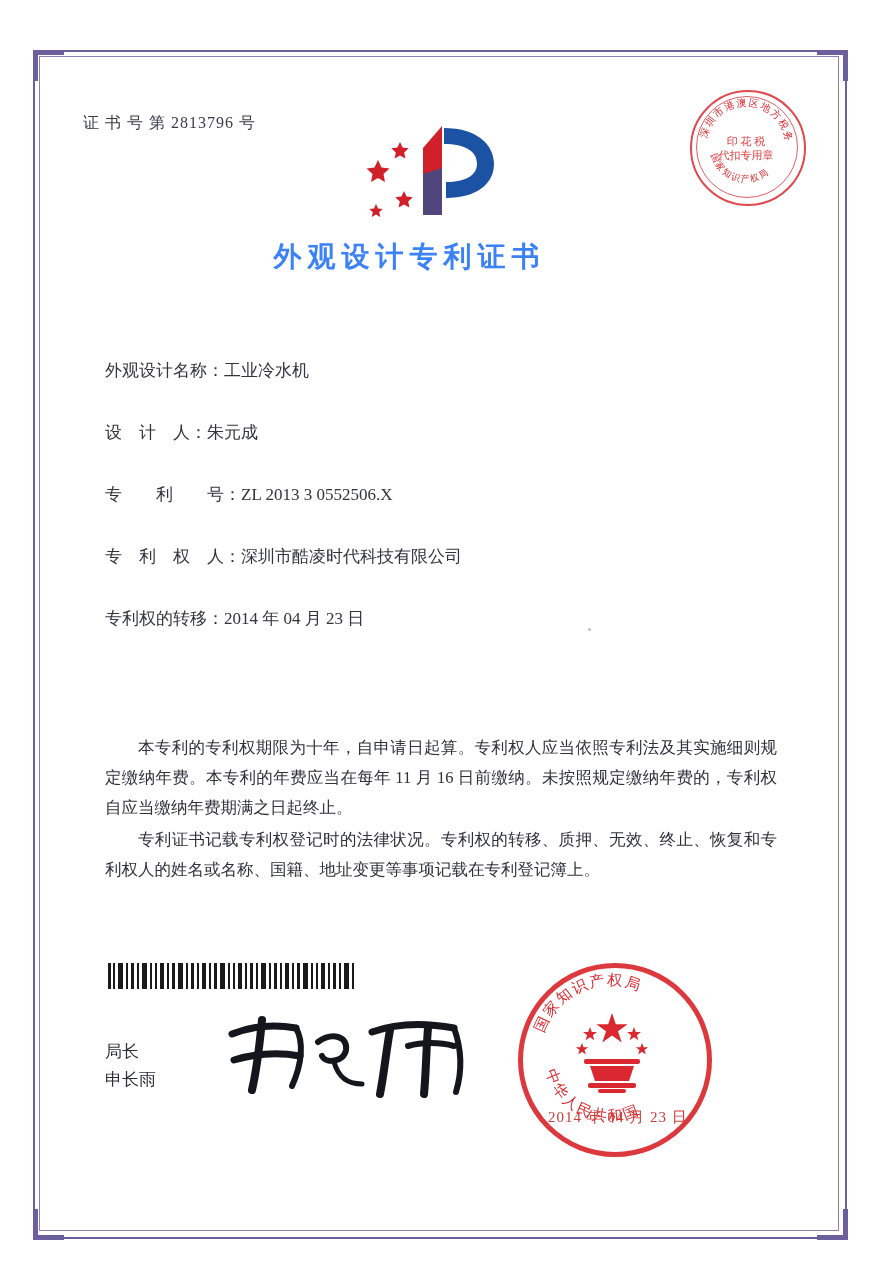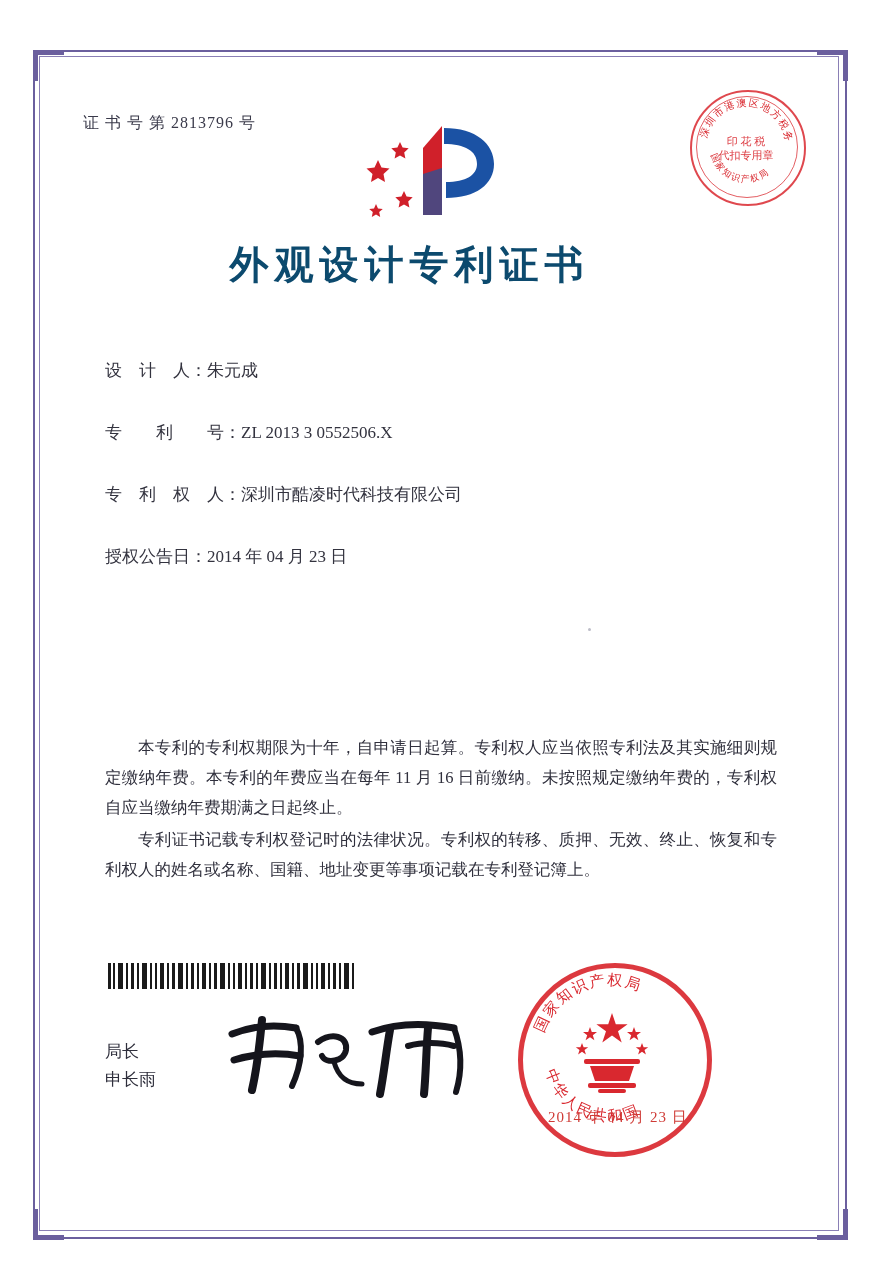--- a/index.html
+++ b/index.html
@@ -105,24 +105,24 @@
     opacity: .9;
   }
 
   
   .main-title {
     position: absolute;
     left: 0;
     top: 238px;
     width: 819px;
     text-align: center;
-    font-size: 39px;
+    font-size: 28px;
     font-weight: bold;
     letter-spacing: 6px;
-    color: #0c4a6e;
+    color: #3b82f6;
     font-family: "Liberation Serif", "DejaVu Serif", serif;
   }
 
   
   .fields {
     position: absolute;
     left: 105px;
     top: 360px;
     width: 680px;
   }
@@ -293,30 +293,33 @@
     <div class="center-text">
       <div>印 花 税</div>
       <div>代扣专用章</div>
     </div>
   </div>
 
   <div class="main-title">外观设计专利证书</div>
 
   <div class="fields">
     <div class="field-row">
+      <span class="field-label">外观设计名称：</span><span class="field-value">工业冷水机</span>
+    </div>
+    <div class="field-row">
       <span class="field-label">设　计　人：</span><span class="field-value">朱元成</span>
     </div>
     <div class="field-row">
       <span class="field-label">专　　利　　号：</span><span class="field-value">ZL 2013 3 0552506.X</span>
     </div>
     <div class="field-row">
       <span class="field-label">专　利　权　人：</span><span class="field-value">深圳市酷凌时代科技有限公司</span>
     </div>
     <div class="field-row">
-      <span class="field-label">授权公告日：</span><span class="field-value">2014 年 04 月 23 日</span>
+      <span class="field-label">专利权的转移：</span><span class="field-value">2014 年 04 月 23 日</span>
     </div>
   </div>
 
   <div class="faint-dot"></div>
 
   <div class="body-text">
     <p>本专利的专利权期限为十年，自申请日起算。专利权人应当依照专利法及其实施细则规定缴纳年费。本专利的年费应当在每年 11 月 16 日前缴纳。未按照规定缴纳年费的，专利权自应当缴纳年费期满之日起终止。</p>
     <p>专利证书记载专利权登记时的法律状况。专利权的转移、质押、无效、终止、恢复和专利权人的姓名或名称、国籍、地址变更等事项记载在专利登记簿上。</p>
   </div>
 

